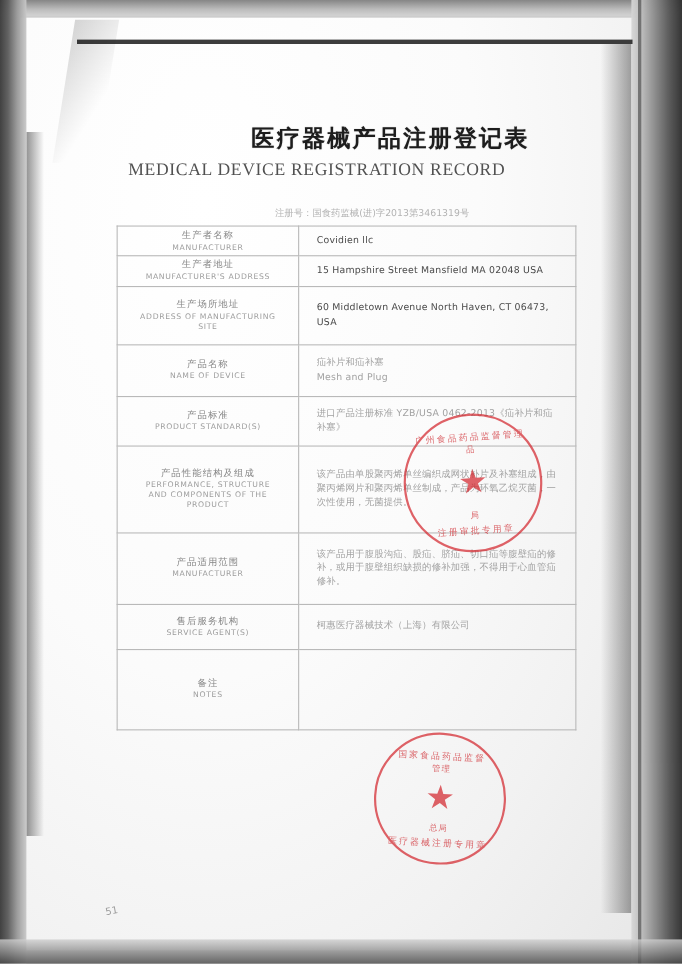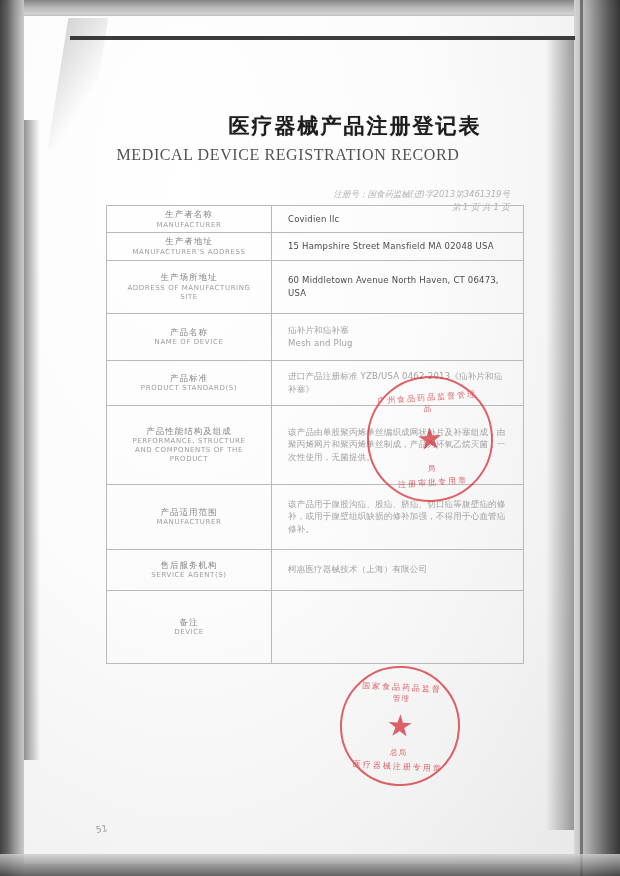--- a/index.html
+++ b/index.html
@@ -114,27 +114,26 @@
     font-family: "Liberation Serif", serif;
     font-size: 16px;
     letter-spacing: .6px;
     color: #2c2c2c;
     opacity: .82;
   }
   .meta {
     position: absolute;
     right: 110px; top: 188px;
     width: 260px;
-    text-align: right;
+    text-align: left;
     font-family: "DejaVu Sans", sans-serif;
     font-size: 8.5px;
     color: #9a9a9a;
     line-height: 1.55;
     opacity: .75;
-    font-style: italic;
   }
 
   
   table.reg {
     position: absolute;
     left: 106px;
     top: 205px;
     width: 418px;
     border-collapse: collapse;
     table-layout: fixed;
@@ -259,21 +258,20 @@
   <div class="edge-left"></div>
   <div class="edge-right"></div>
   <div class="edge-bottom"></div>
   <div class="top-bar"></div>
 
   <div class="title-cn">医疗器械产品注册登记表</div>
   <div class="title-en">MEDICAL DEVICE REGISTRATION RECORD</div>
 
   <div class="meta">
     <div>注册号：国食药监械(进)字2013第3461319号</div>
-    <div>第 1 页 共 1 页</div>
   </div>
 
   <table class="reg">
     <tbody>
       <tr>
         <td class="label">
           <span class="lab-cn">生产者名称</span>
           <span class="lab-en">MANUFACTURER</span>
         </td>
         <td class="value dark">Covidien llc</td>
@@ -324,21 +322,21 @@
       <tr>
         <td class="label">
           <span class="lab-cn">售后服务机构</span>
           <span class="lab-en">SERVICE AGENT(S)</span>
         </td>
         <td class="value faint" style="height:34px">柯惠医疗器械技术（上海）有限公司</td>
       </tr>
       <tr>
         <td class="label">
           <span class="lab-cn">备注</span>
-          <span class="lab-en">DEVICE</span>
+          <span class="lab-en">NOTES</span>
         </td>
         <td class="value faint" style="height:66px"></td>
       </tr>
     </tbody>
   </table>
 
   <div class="stamp stamp-1">
     <div class="arc-top">广州食品药品监督管理</div>
     <div class="arc-mid">品</div>
     <div class="star">★</div>

